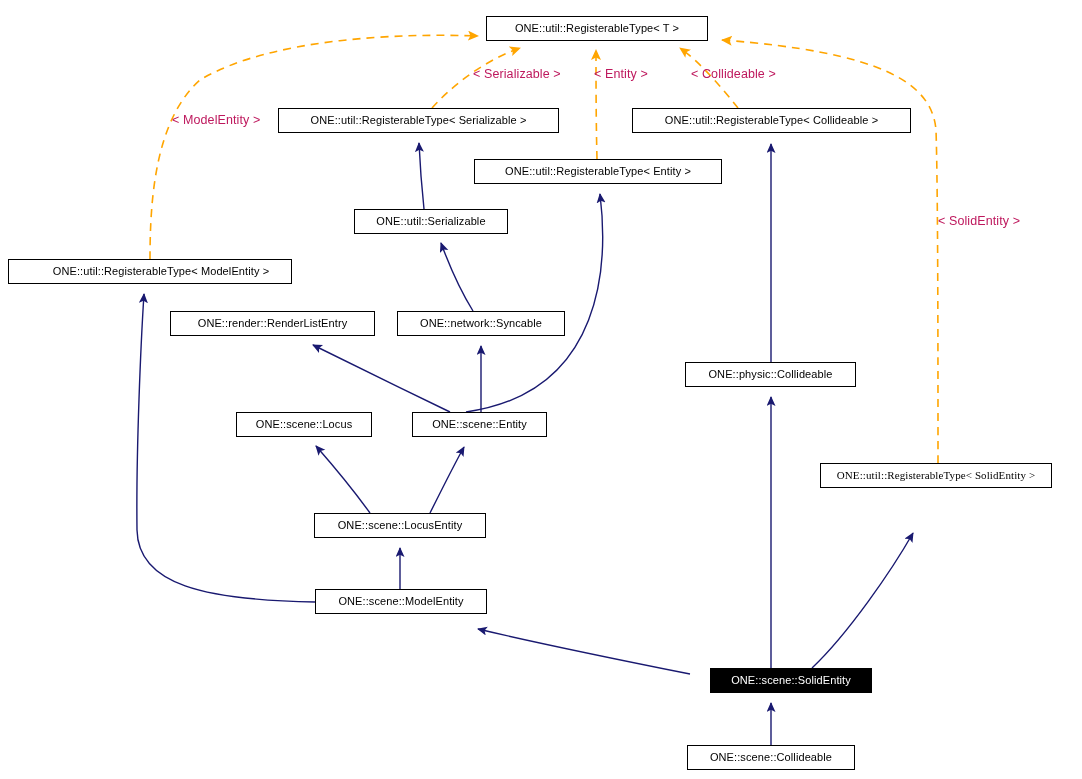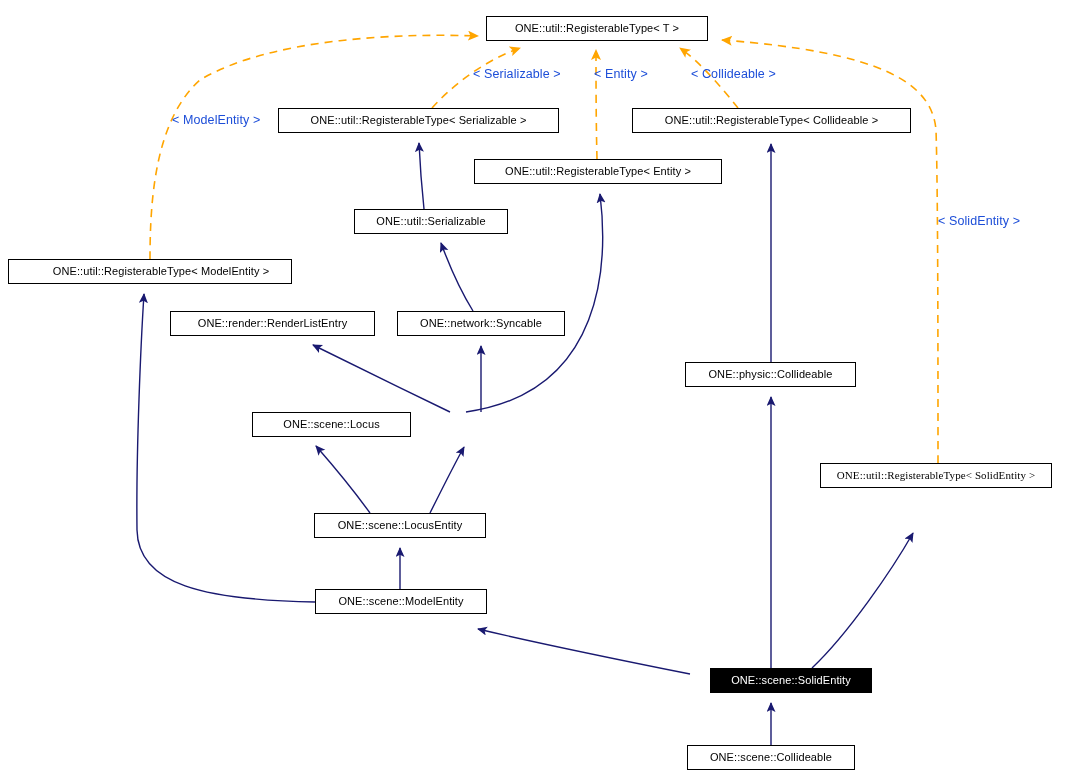--- a/index.html
+++ b/index.html
@@ -41,21 +41,21 @@
     letter-spacing: 0.1px;
   }
   .node.highlight {
     background: #000000;
     color: #ffffff;
     border-color: #000000;
   }
   .edge-label {
     position: absolute;
     font-size: 12.5px;
-    color: #1d4ed8;
+    color: #be185d;
     white-space: nowrap;
     line-height: 1;
     letter-spacing: 0.1px;
   }
 </style>
 </head>
 <body>
 
 <div id="diagram-root">
 
@@ -125,22 +125,23 @@
   <div class="node" style="left:354px; top:209px; width:154px;">ONE::util::Serializable</div>
 
   <div class="node" style="left:8px; top:259px; width:284px;padding-left:31px;">ONE::util::RegisterableType&lt; ModelEntity &gt;</div>
 
   <div class="node" style="left:170px; top:311px; width:205px;">ONE::render::RenderListEntry</div>
 
   <div class="node" style="left:397px; top:311px; width:168px;">ONE::network::Syncable</div>
 
   <div class="node" style="left:685px; top:362px; width:171px;">ONE::physic::Collideable</div>
 
-  <div class="node" style="left:252px; top:412px; width:159px;">ONE::scene::Locus</div>
+  <div class="node" style="left:236px; top:412px; width:136px;">ONE::scene::Locus</div>
 
+  <div class="node" style="left:412px; top:412px; width:135px;">ONE::scene::Entity</div>
 
   <div class="node" style="left:820px; top:463px; width:232px;font-family:Liberation Serif, serif;">ONE::util::RegisterableType&lt; SolidEntity &gt;</div>
 
   <div class="node" style="left:314px; top:513px; width:172px;">ONE::scene::LocusEntity</div>
 
   <div class="node" style="left:315px; top:589px; width:172px;">ONE::scene::ModelEntity</div>
 
   <div class="node highlight" style="left:690px; top:668px; width:162px;margin-left:20px;">ONE::scene::SolidEntity</div>
 
   <div class="node" style="left:687px; top:745px; width:168px;">ONE::scene::Collideable</div>

